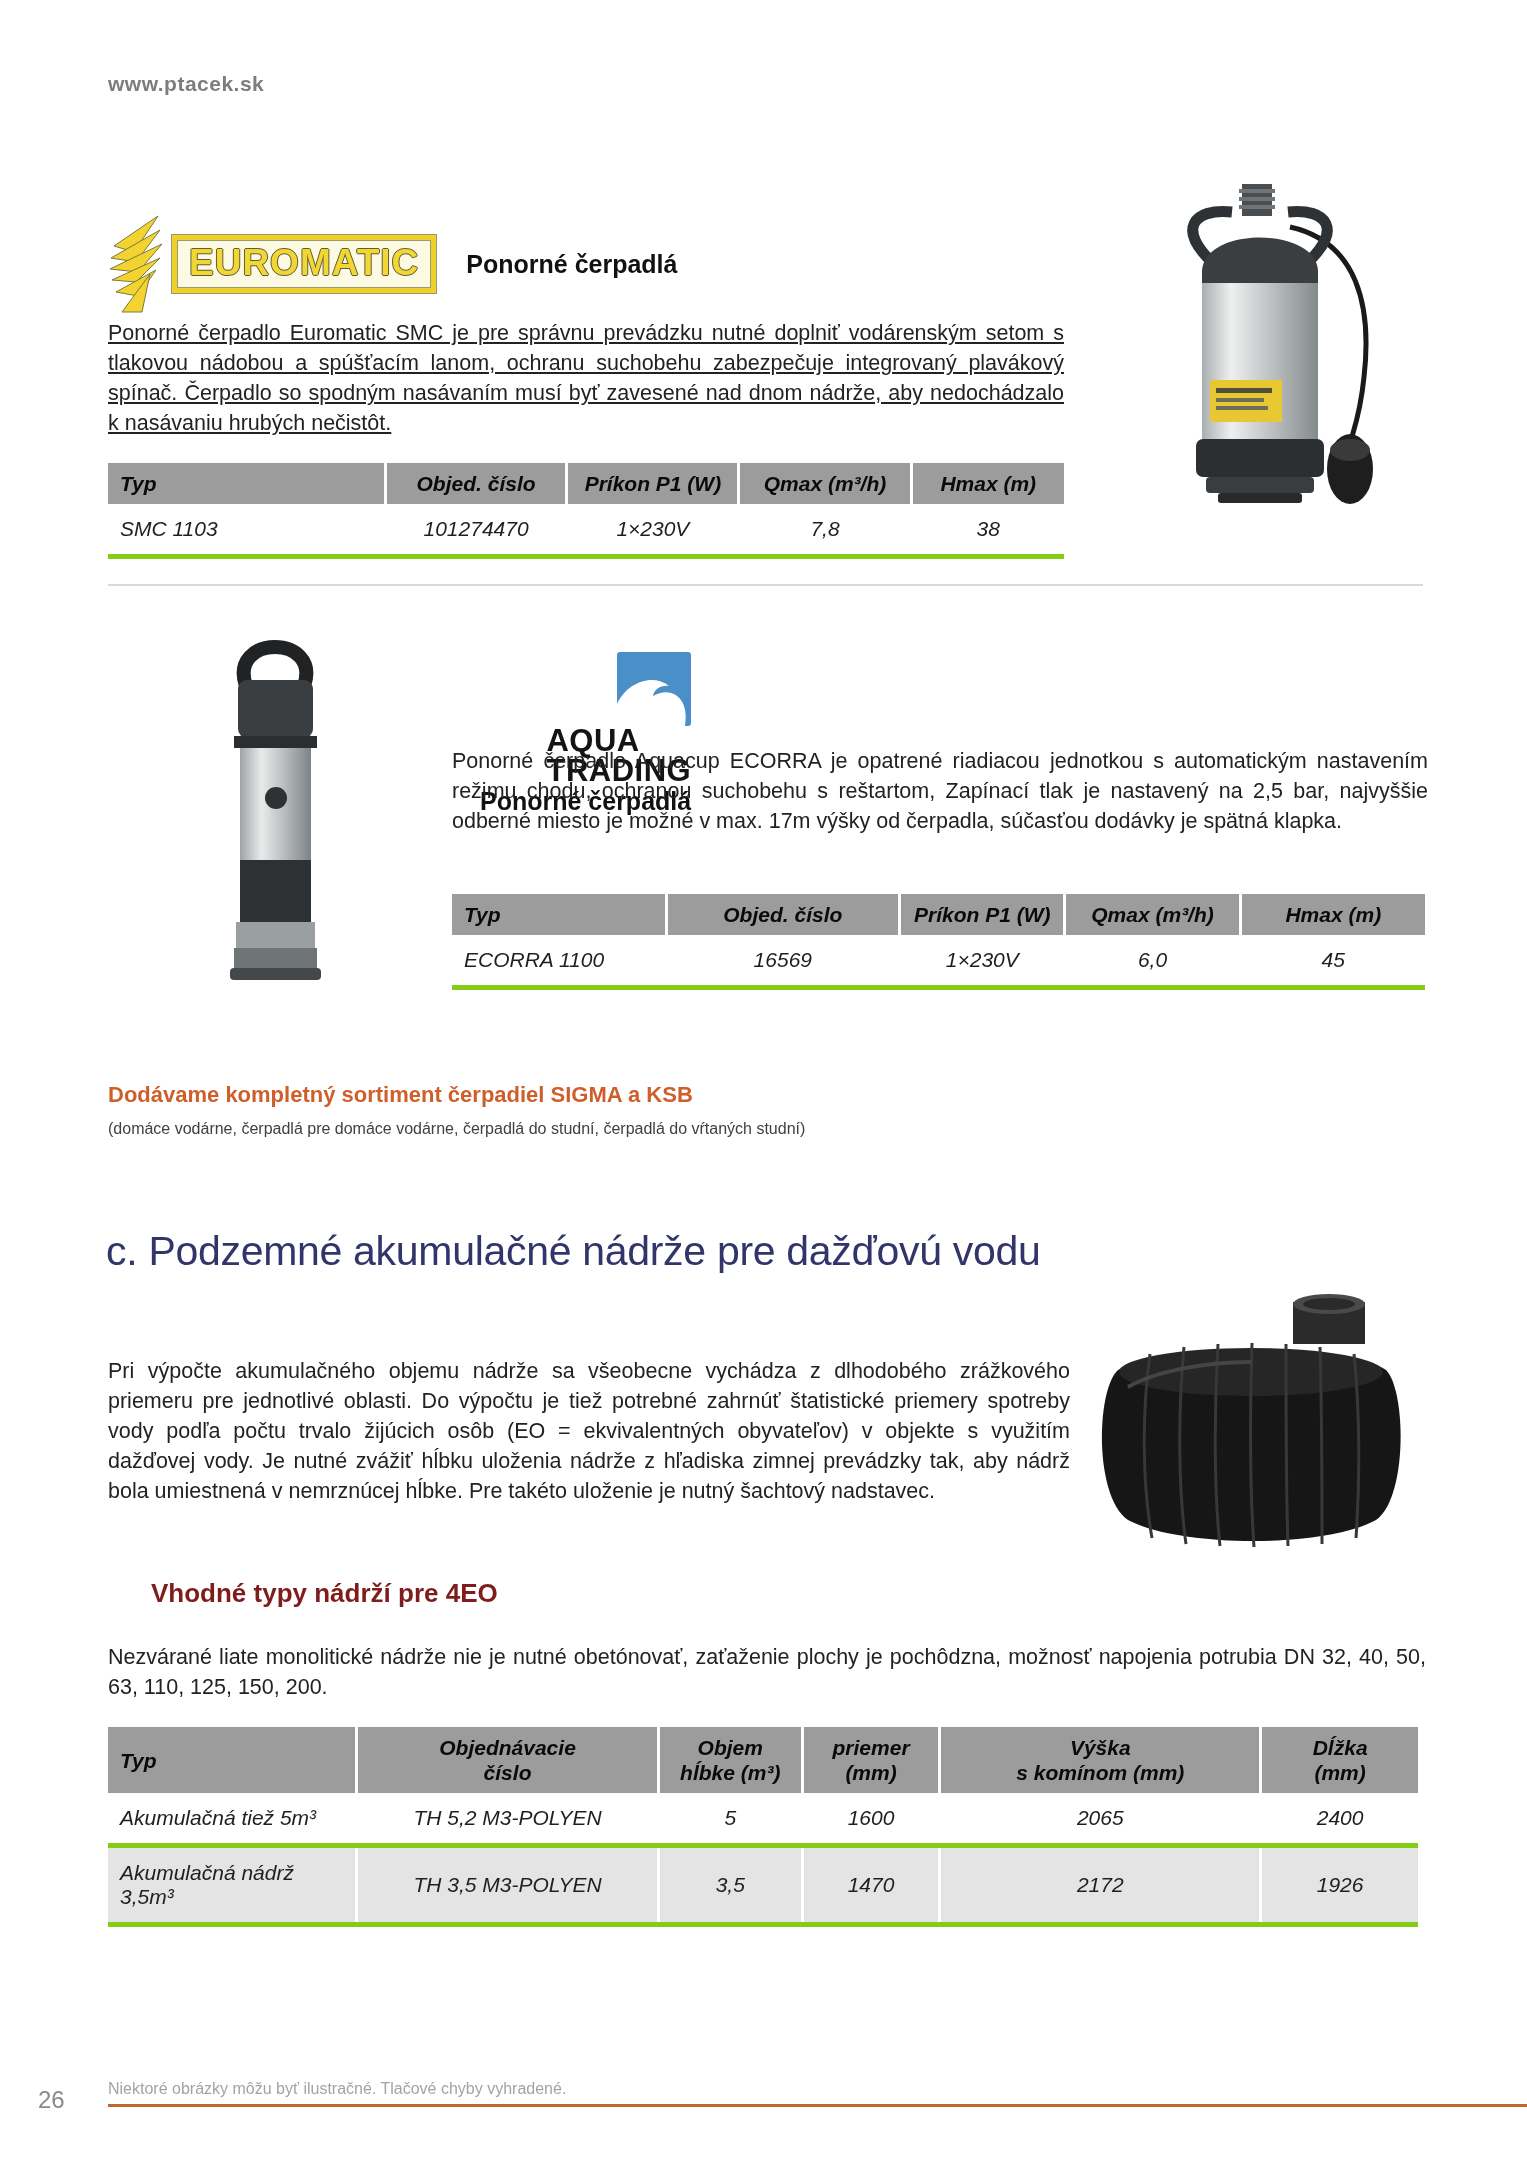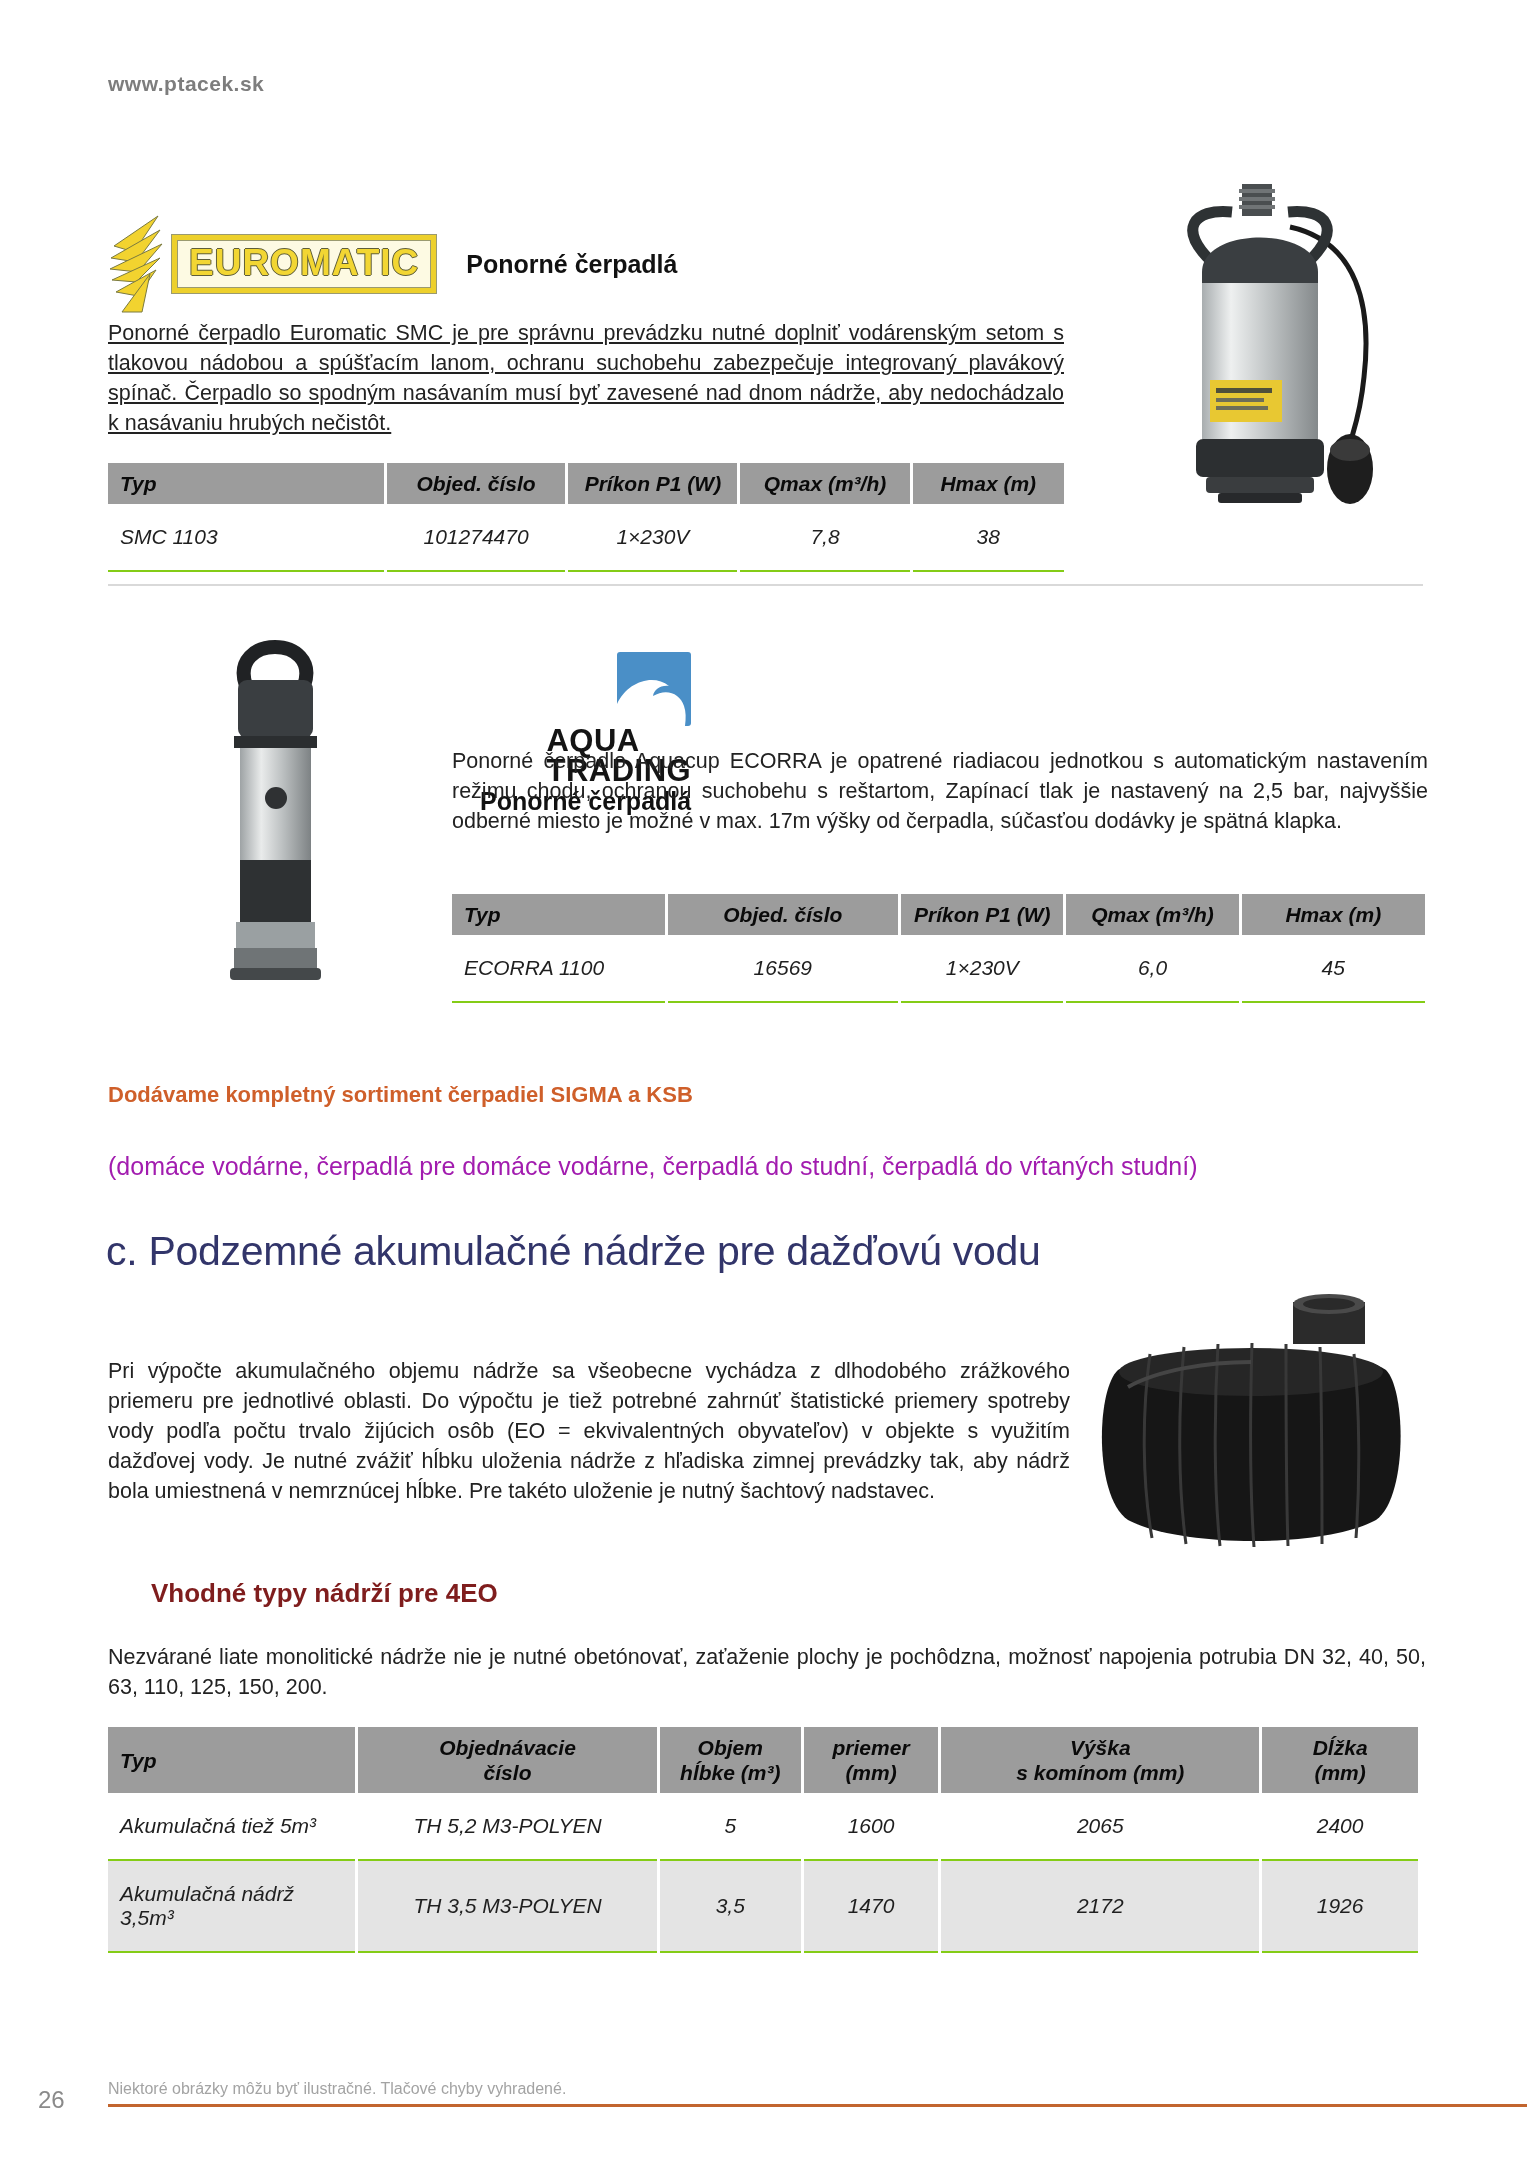--- a/index.html
+++ b/index.html
@@ -27,40 +27,40 @@
 
   
   .tblwrap { position:absolute;font-style:italic; }
   .t1 { left:108px; top:463px; width:956px; }
   .t2 { left:452px; top:894px; width:973px; }
   .t3 { left:108px; top:1727px; width:1310px; }
   table { border-collapse:collapse; width:100%; font-size:21px; border-bottom:1px solid #9e9e9e; }
   th { background:#9c9c9c; color:#0a0a0a; font-weight:bold; padding:8px 6px; text-align:center;
        border-left:3px solid #fff; vertical-align:middle; white-space:pre-line; line-height:1.2; }
   th:first-child { border-left:none; text-align:left; padding-left:12px; }
-  td { background:#fff; padding:21px 6px; text-align:center; border-left:3px solid #fff;
-       border-bottom:2px solid #84cc16; }
+  td { background:#fff; padding:13px 6px; text-align:center; border-left:3px solid #fff;
+       border-bottom:5px solid #84cc16; }
   td:first-child { border-left:none; text-align:left; padding-left:12px; }
   tr.alt td { background:#e4e4e4; }
 
   .divider { position:absolute; left:108px; top:584px; width:1315px; height:2px; background:#d9d9d9; }
 
   
   .img-smc { position:absolute; left:1140px; top:182px; width:240px; height:335px; }
   .img-ecorra { position:absolute; left:198px; top:628px; width:155px; height:365px; }
   .img-tank { position:absolute; left:1088px; top:1292px; width:325px; height:265px; }
 
   
   .aqua-row { position:absolute; left:452px; top:652px; display:flex; align-items:flex-end;flex-direction:column; }
   .aqua-mark { width:74px; height:74px; flex:0 0 auto; }
   .aqua-name { margin-left:16px; font-weight:800; font-size:31px; line-height:0.98; color:#141414; letter-spacing:0.5px; }
   .aqua-row .h-pump { margin-left:28px; padding-bottom:3px; }
 
   .sigma-title { position:absolute; left:108px; top:1082px; font-size:22px; font-weight:bold; color:#cf5f2a; }
-  .sigma-sub { position:absolute; left:108px; top:1152px; font-size:25px; color:#a21caf; }
+  .sigma-sub { position:absolute; left:108px; top:1120px; font-size:16px; color:#404040; }
 
   .navy-h { position:absolute; left:106px; top:1228px; font-size:41px; font-weight:400; color:#32356a; letter-spacing:-0.3px; }
   .sub-h { position:absolute; left:108px; top:1578px; font-size:26px; font-weight:bold; color:#7f1d1d;margin-left:43px; }
 
   .foot-note { position:absolute; left:108px; top:2080px; font-size:16px; color:#a3a3a3; }
   .page-num { position:absolute; left:38px; top:2086px; font-size:24px; color:#8a8a8a; }
   .foot-rule { position:absolute; left:108px; top:2104px; width:1419px; height:3px; background:#c2652e; }
 </style>
 </head>
 <body>

